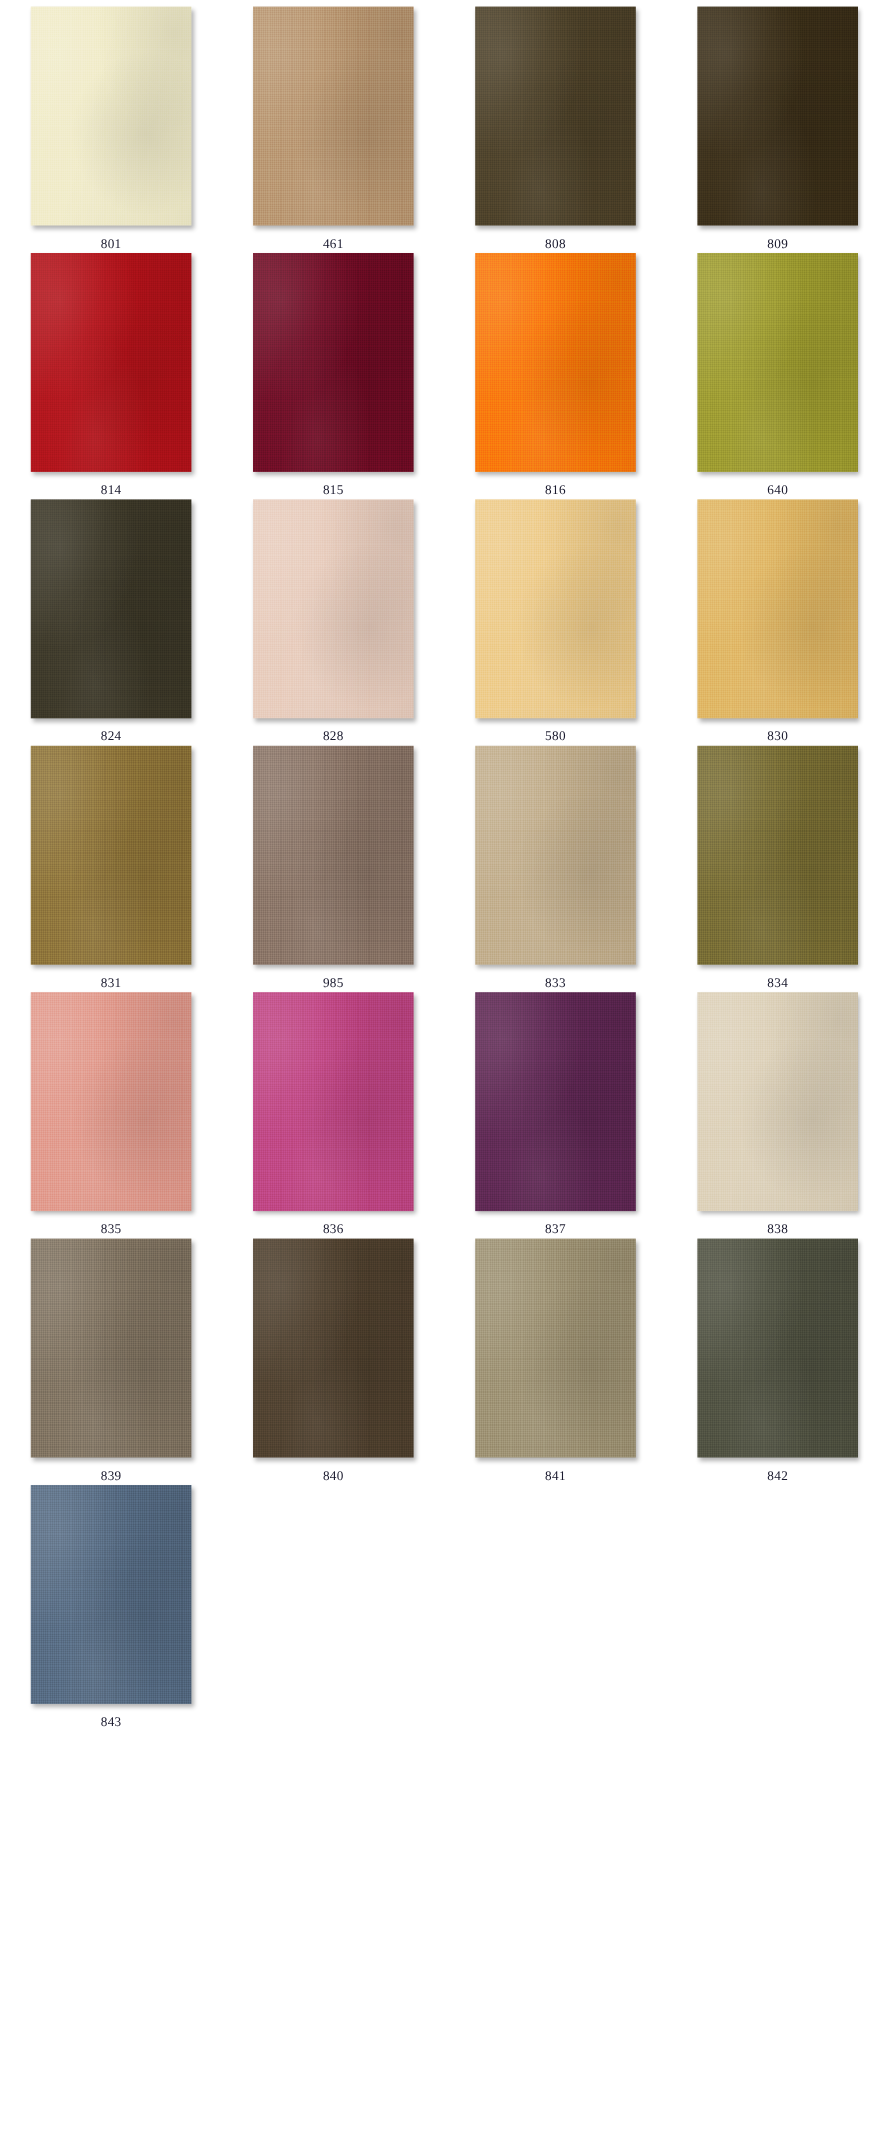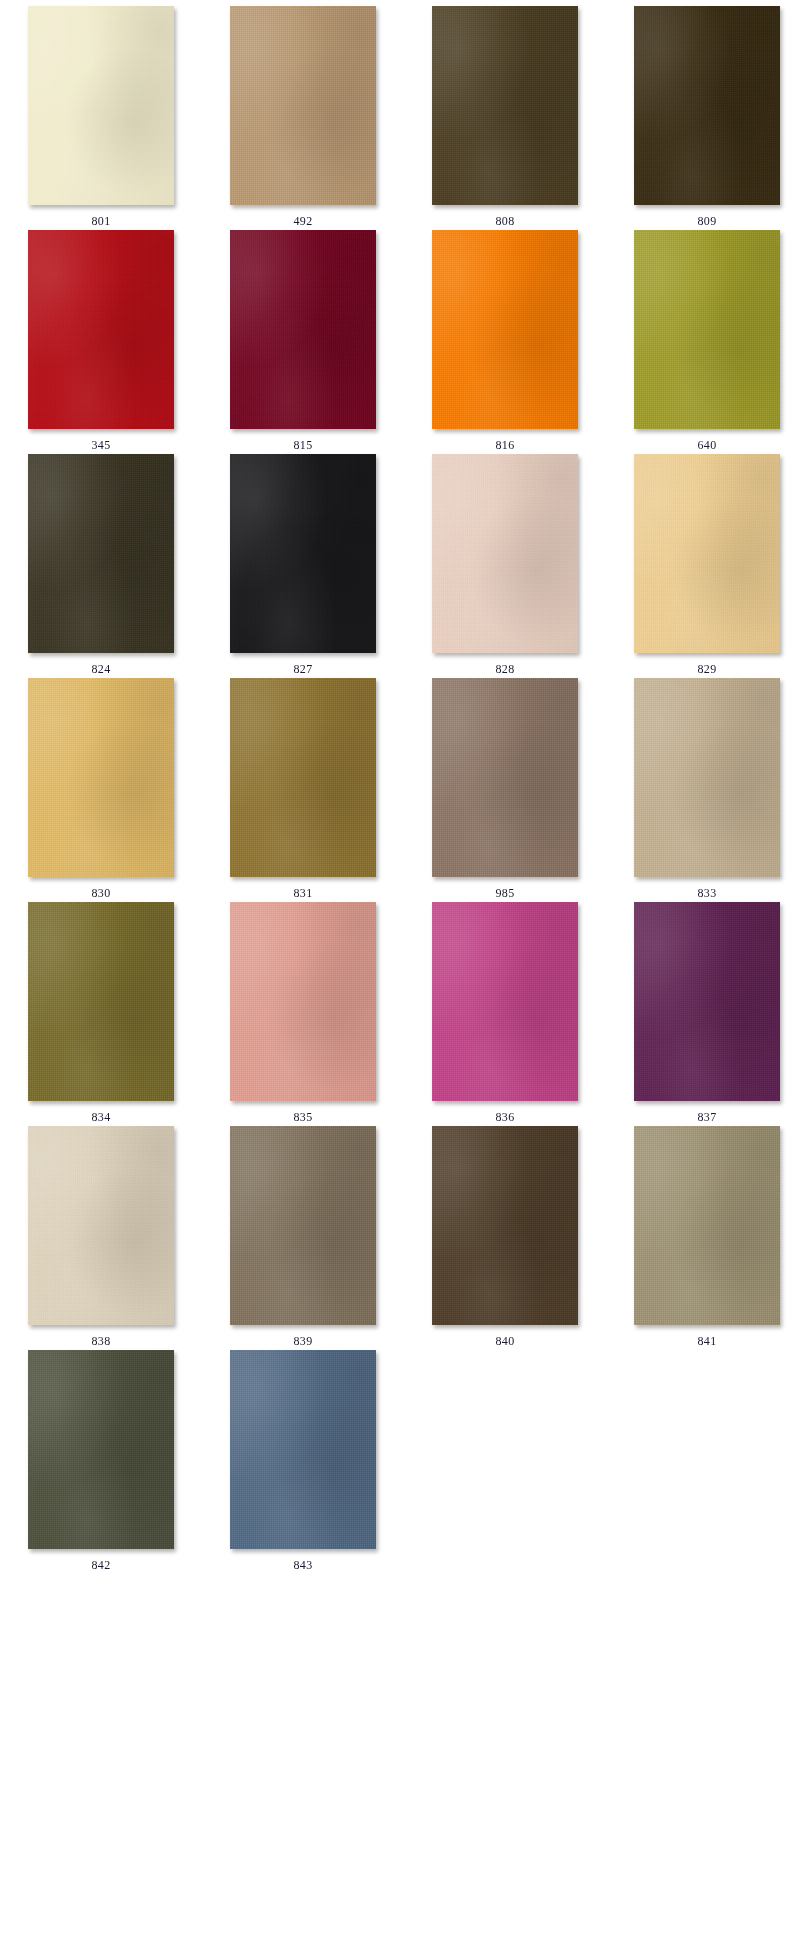--- a/index.html
+++ b/index.html
@@ -103,21 +103,21 @@
         <div class="sheen"></div>
       </div>
       <div class="swatch-label">801</div>
     </div>
     <div class="swatch-cell">
       <div class="swatch-thumb" title="camel-tan" style="background-color: rgb(185, 150, 112);">
         <div class="weave"></div>
         <div class="mottle"></div>
         <div class="sheen"></div>
       </div>
-      <div class="swatch-label">492</div>
+      <div class="swatch-label">461</div>
     </div>
     <div class="swatch-cell">
       <div class="swatch-thumb" title="dark-olive-brown" style="background-color: rgb(75, 63, 39);">
         <div class="weave"></div>
         <div class="mottle"></div>
         <div class="sheen"></div>
       </div>
       <div class="swatch-label">808</div>
     </div>
     <div class="swatch-cell">
@@ -127,21 +127,21 @@
         <div class="sheen"></div>
       </div>
       <div class="swatch-label">809</div>
     </div>
     <div class="swatch-cell">
       <div class="swatch-thumb" title="scarlet-red" style="background-color: rgb(176, 17, 24);">
         <div class="weave"></div>
         <div class="mottle"></div>
         <div class="sheen"></div>
       </div>
-      <div class="swatch-label">345</div>
+      <div class="swatch-label">814</div>
     </div>
     <div class="swatch-cell">
       <div class="swatch-thumb" title="burgundy-wine" style="background-color: rgb(109, 11, 35);">
         <div class="weave"></div>
         <div class="mottle"></div>
         <div class="sheen"></div>
       </div>
       <div class="swatch-label">815</div>
     </div>
     <div class="swatch-cell">
@@ -162,42 +162,34 @@
     </div>
     <div class="swatch-cell">
       <div class="swatch-thumb" title="very-dark-olive" style="background-color: rgb(58, 54, 38);">
         <div class="weave"></div>
         <div class="mottle"></div>
         <div class="sheen"></div>
       </div>
       <div class="swatch-label">824</div>
     </div>
     <div class="swatch-cell">
-      <div class="swatch-thumb" title="near-black" style="background-color: rgb(25, 25, 28);">
-        <div class="weave"></div>
-        <div class="mottle"></div>
-        <div class="sheen"></div>
-      </div>
-      <div class="swatch-label">827</div>
-    </div>
-    <div class="swatch-cell">
       <div class="swatch-thumb" title="pale-blush" style="background-color: rgb(232, 205, 189);">
         <div class="weave"></div>
         <div class="mottle"></div>
         <div class="sheen"></div>
       </div>
       <div class="swatch-label">828</div>
     </div>
     <div class="swatch-cell">
       <div class="swatch-thumb" title="light-gold" style="background-color: rgb(238, 204, 138);">
         <div class="weave"></div>
         <div class="mottle"></div>
         <div class="sheen"></div>
       </div>
-      <div class="swatch-label">829</div>
+      <div class="swatch-label">580</div>
     </div>
     <div class="swatch-cell">
       <div class="swatch-thumb" title="golden-amber" style="background-color: rgb(224, 182, 99);">
         <div class="weave"></div>
         <div class="mottle"></div>
         <div class="sheen"></div>
       </div>
       <div class="swatch-label">830</div>
     </div>
     <div class="swatch-cell">

